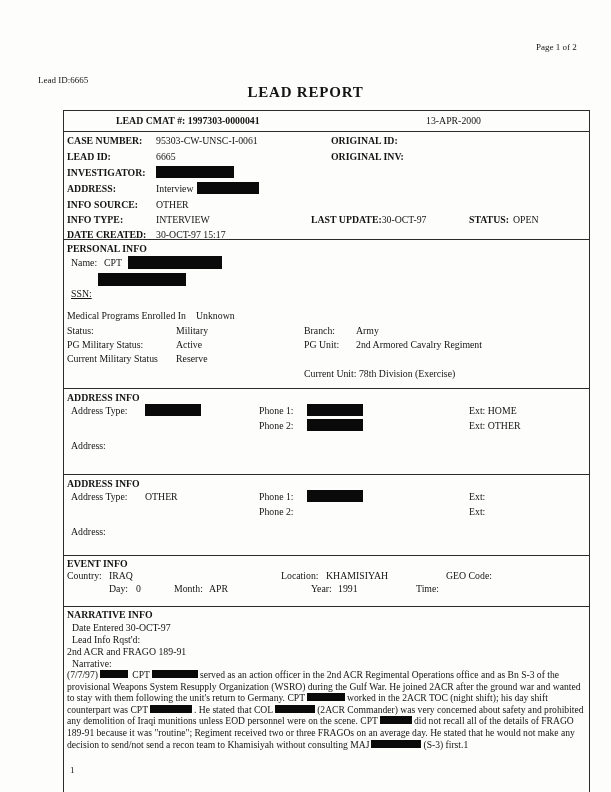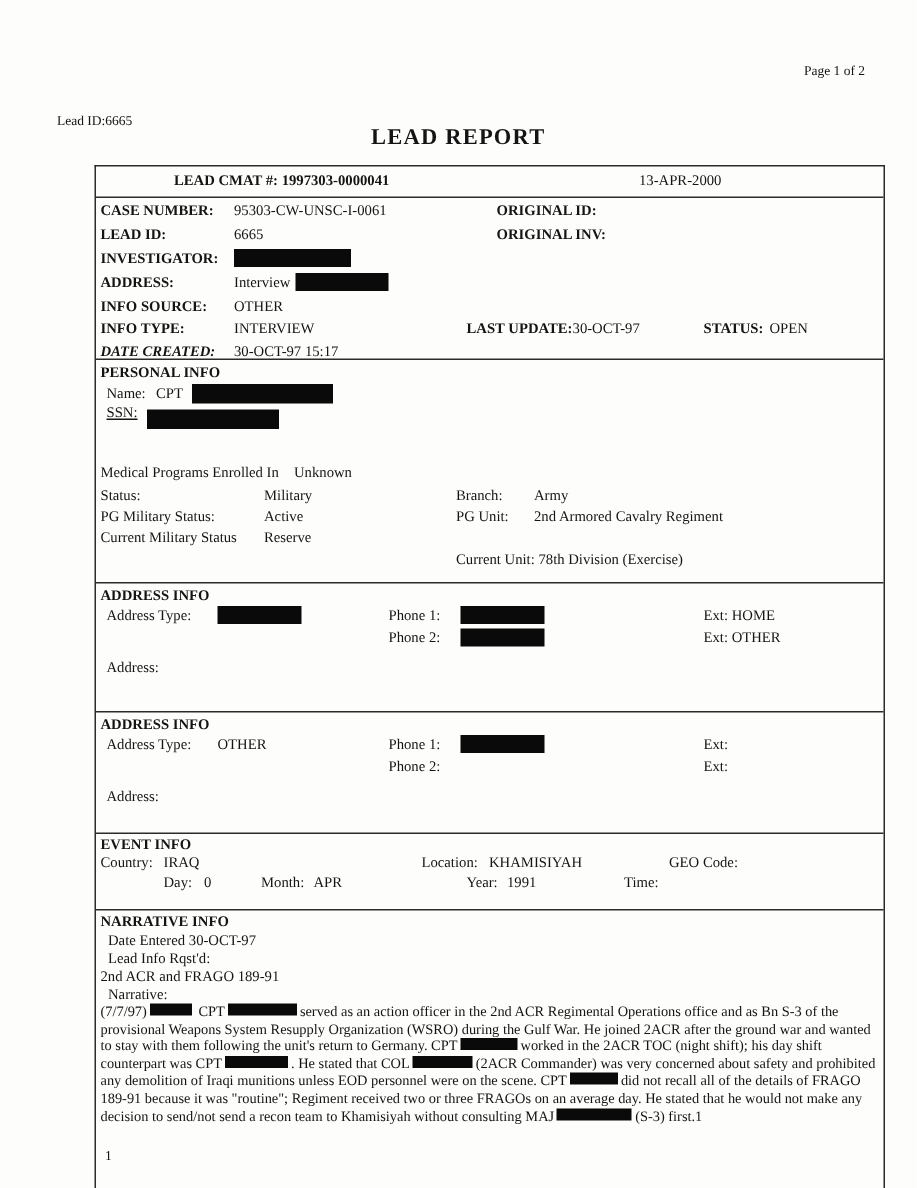--- a/index.html
+++ b/index.html
@@ -89,32 +89,32 @@
       <span class="redact abs" style="left:133px;top:50px;width:62px;height:12px;"></span>
 
       <span class="abs b" style="left:3px;top:67px;">INFO SOURCE:</span>
       <span class="abs" style="left:92px;top:67px;">OTHER</span>
 
       <span class="abs b" style="left:3px;top:82px;">INFO TYPE:</span>
       <span class="abs" style="left:92px;top:82px;">INTERVIEW</span>
       <span class="abs" style="left:247px;top:82px;"><span class="b">LAST UPDATE:</span><span>30-OCT-97</span></span>
       <span class="abs" style="left:405px;top:82px;"><span class="b">STATUS:</span><span class="ml4">OPEN</span></span>
 
-      <span class="abs b" style="left:3px;top:97px;font-style:italic;">DATE CREATED:</span>
+      <span class="abs b" style="left:3px;top:97px;">DATE CREATED:</span>
       <span class="abs" style="left:92px;top:97px;">30-OCT-97 15:17</span>
     </div>
 
     <div class="sec" style="height:148px;">
       <span class="abs b" style="left:3px;top:3px;">PERSONAL INFO</span>
 
       <span class="abs" style="left:7px;top:17px;">Name:</span>
       <span class="abs" style="left:40px;top:17px;">CPT</span>
       <span class="redact abs" style="left:64px;top:16px;width:94px;height:13px;"></span>
 
-      <span class="abs" style="left:7px;top:30px;text-decoration:underline;">SSN:</span>
+      <span class="abs" style="left:7px;top:48px;text-decoration:underline;">SSN:</span>
       <span class="redact abs" style="left:34px;top:33px;width:88px;height:13px;"></span>
 
       <span class="abs" style="left:3px;top:70px;">Medical  Programs Enrolled In</span>
       <span class="abs" style="left:132px;top:70px;">Unknown</span>
 
       <span class="abs" style="left:3px;top:85px;">Status:</span>
       <span class="abs" style="left:112px;top:85px;">Military</span>
       <span class="abs" style="left:240px;top:85px;">Branch:</span>
       <span class="abs" style="left:292px;top:85px;">Army</span>
 

